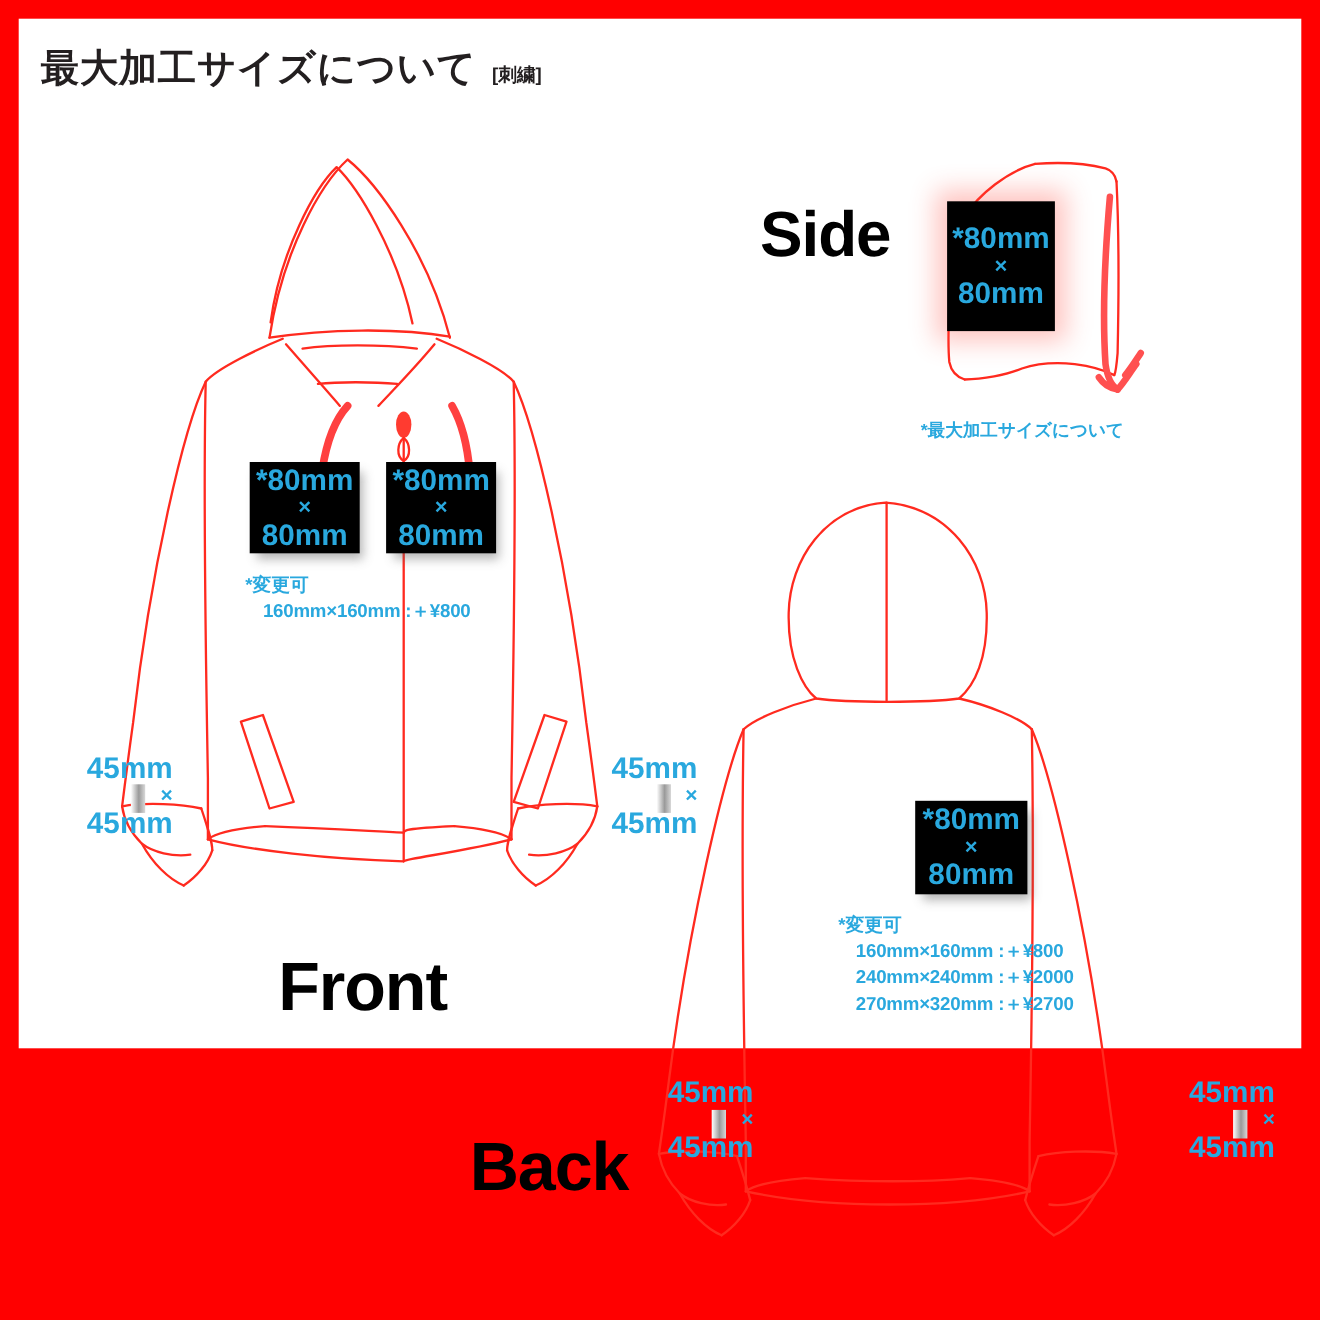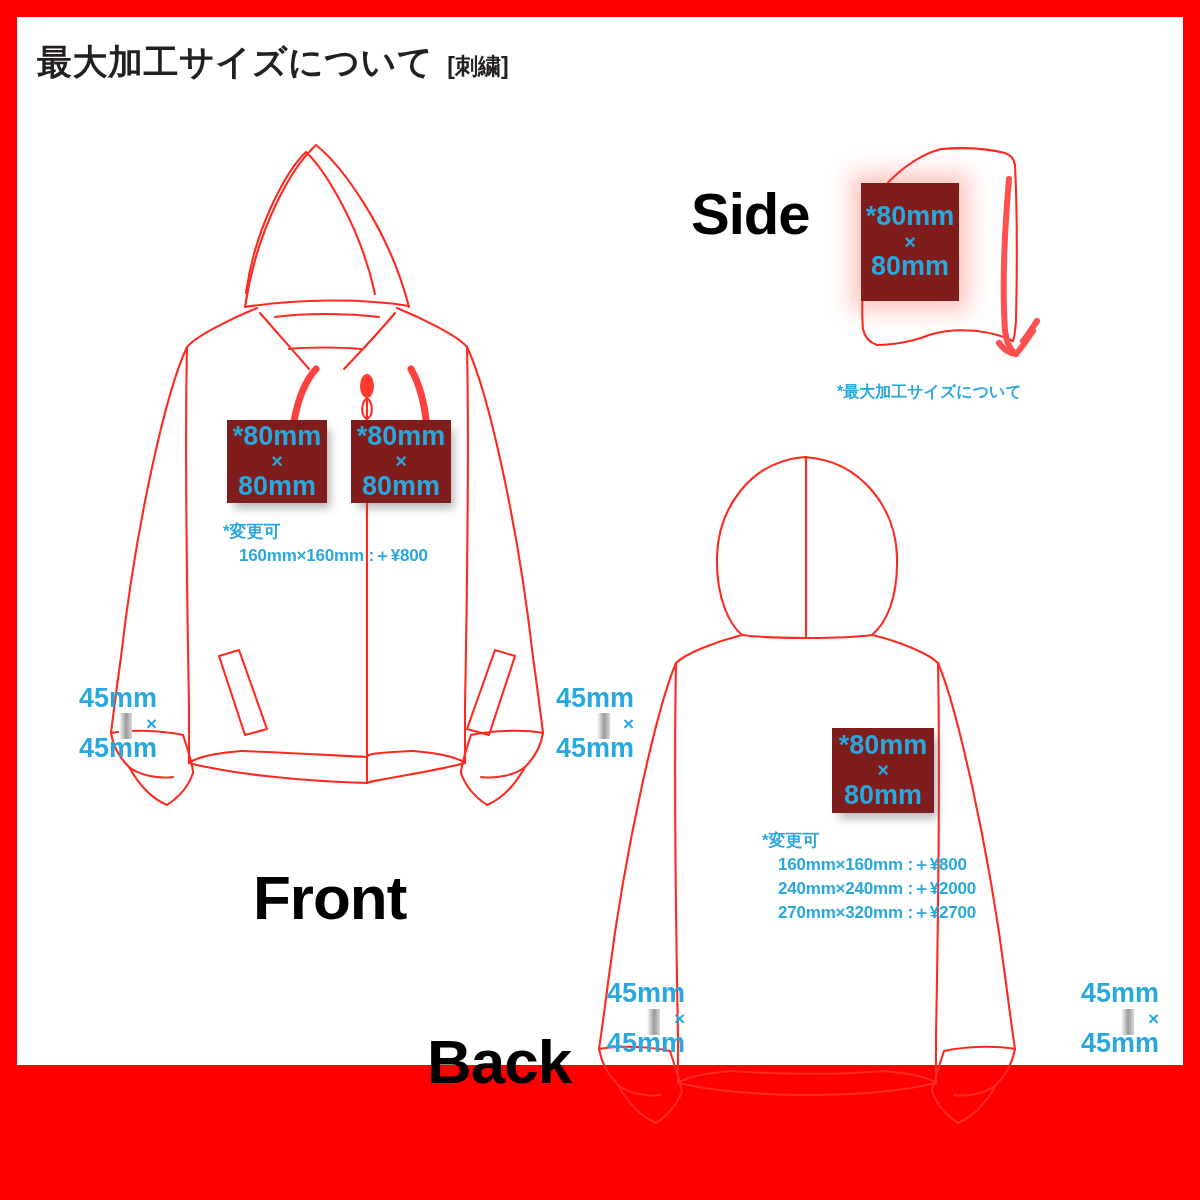--- a/index.html
+++ b/index.html
@@ -10,41 +10,41 @@
     overflow: hidden;
   }
   #page {
     position: relative;
     width: 1200px; height: 1200px;
     background: #ff0000;
   }
   #canvas {
     position: absolute;
     left: 17px; top: 17px;
-    width: 1166px; height: 1048px;
+    width: 1166px; height: 936px;
     background: #ffffff;
   }
 
   
   #title-row {
     position: absolute;
     left: 20px; top: 22px;
     display: flex;
     align-items: baseline;
     gap: 14px;
     white-space: nowrap;
   }
   #title-main {
     font-size: 35px;
     font-weight: bold;
     color: #231f20;
     letter-spacing: 0.5px;
   }
   #title-tag {
-    font-size: 23px;
+    font-size: 17px;
     font-weight: bold;
     color: #231f20;
   }
 
   
   .view-label {
     position: absolute;
     font-size: 62px;
     font-weight: bold;
     color: #000000;
@@ -64,21 +64,21 @@
     pointer-events: none;
   }
   .ln   { fill: none; stroke: #ff2a1f; stroke-width: 2.1; stroke-linejoin: round; stroke-linecap: round; }
   .ln-t { fill: none; stroke: #ff4040; stroke-width: 7;   stroke-linecap: round; stroke-linejoin: round; }
   .ln-s { fill: none; stroke: #ff5050; stroke-width: 6;   stroke-linecap: round; stroke-linejoin: round; }
   .fl   { fill: #ff3b30; }
 
   
   .plaque {
     position: absolute;
-    background: #7f1d1d;
+    background: #000000;
     color: #29a8de;
     font-weight: bold;
     text-align: center;
     line-height: 1.02;
     box-shadow: 5px 7px 9px -2px rgba(90,90,90,0.45);
     display: flex;
     flex-direction: column;
     justify-content: center;
     white-space: nowrap;
   }

